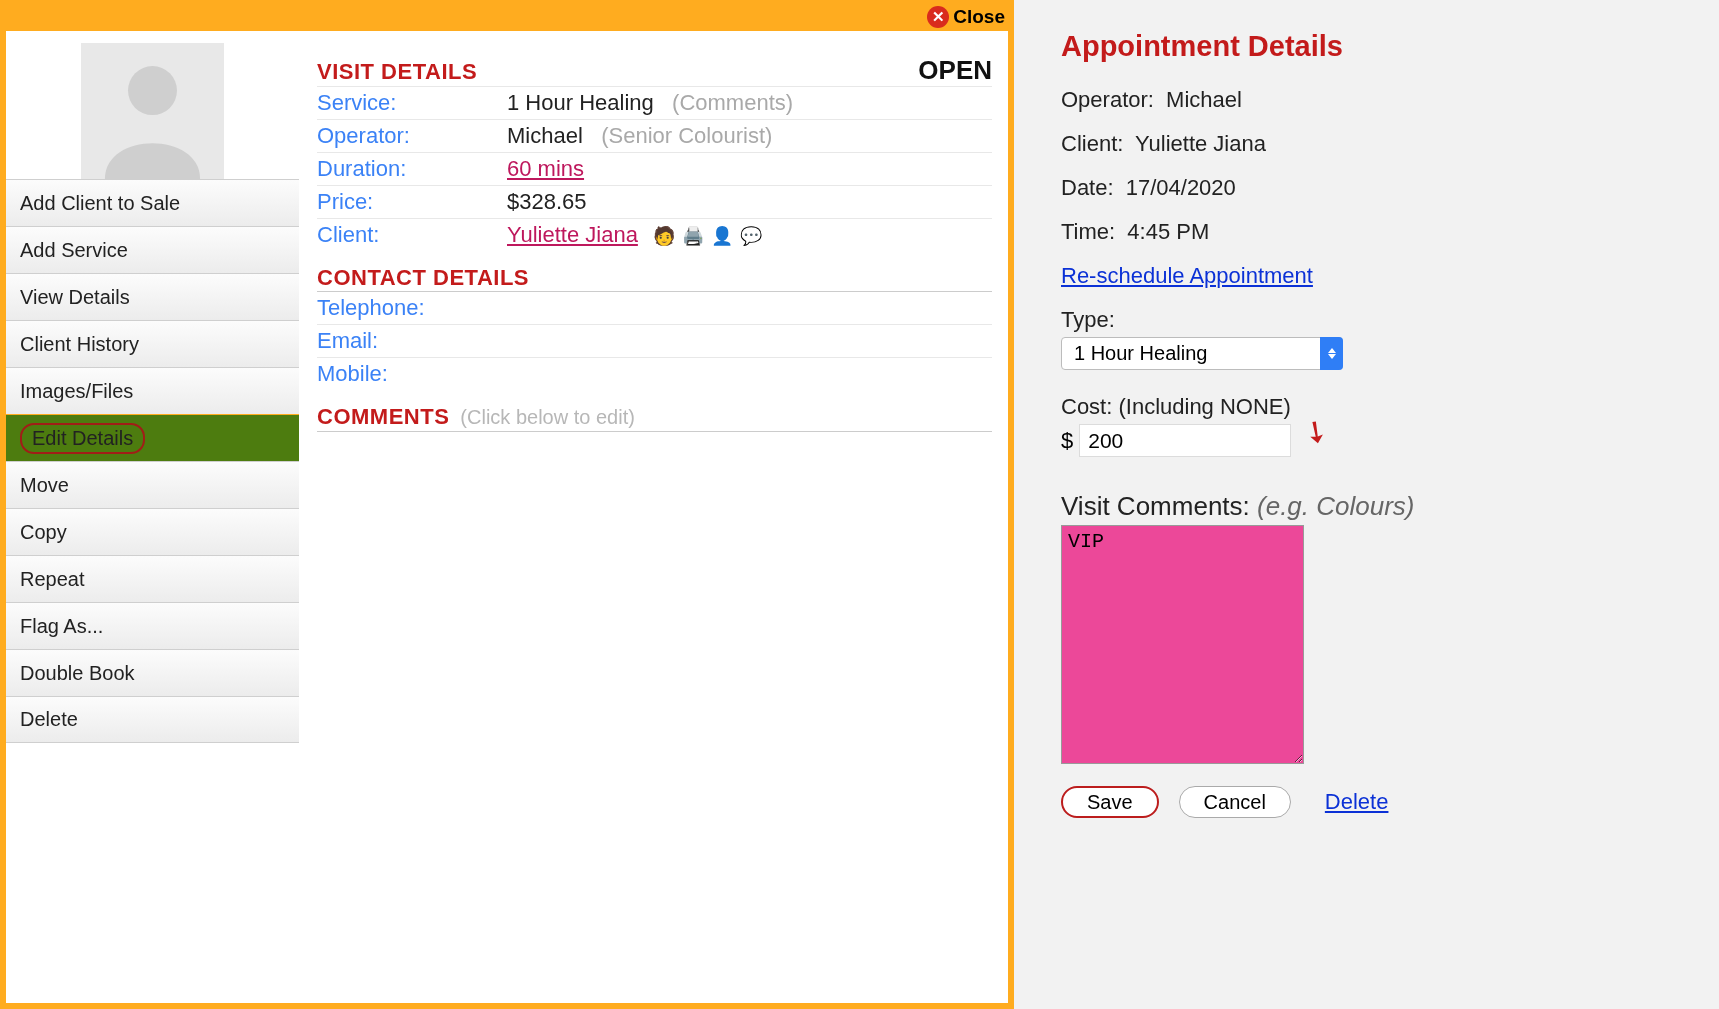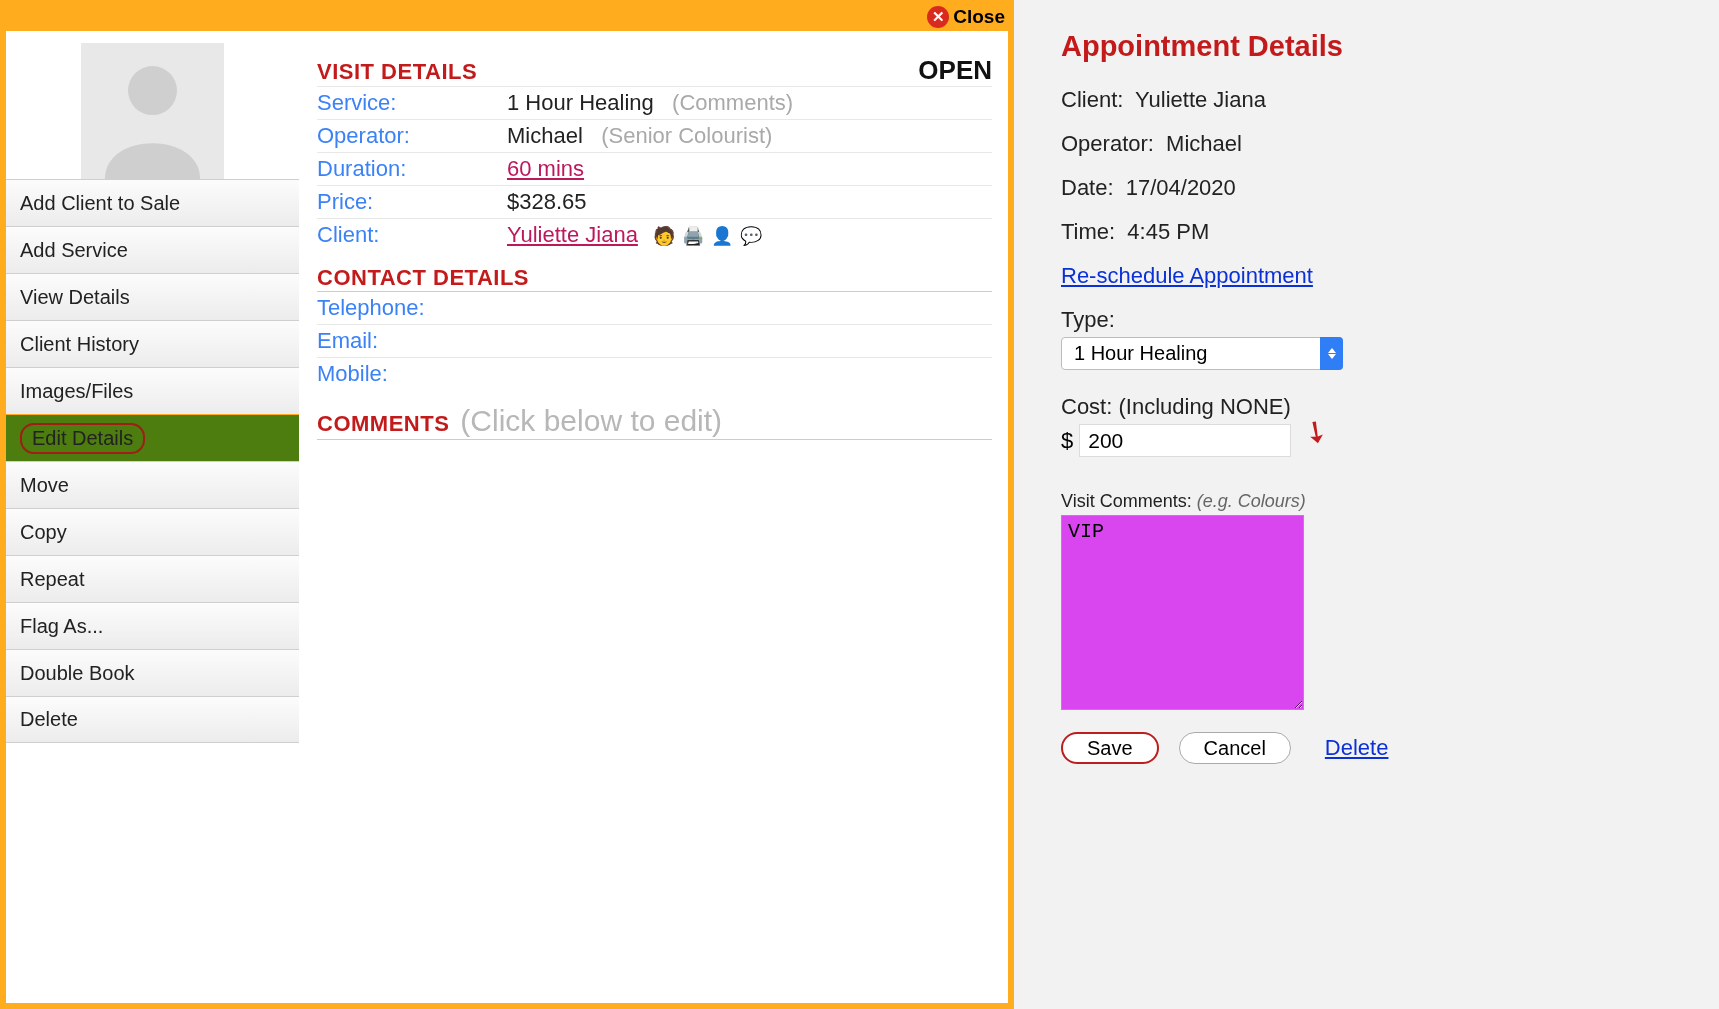--- a/index.html
+++ b/index.html
@@ -136,21 +136,21 @@
       width: 22px;
       height: 21px;
       display: inline-flex;
       align-items: center;
       justify-content: center;
       font-size: 18px;
       cursor: pointer;
     }
     .comments-hint {
       color: #b7b7b7;
-      font-size: 30px;
+      font-size: 20px;
       font-family: "Trebuchet MS", Helvetica, Arial, sans-serif;
       margin-left: 6px;
     }
     .section-block { margin-top: 14px; }
     .section-border-bottom { border-bottom: 1px solid #ccc; padding-bottom:1px; }
 
     
     .right-panel {
       flex: 1;
       background: #f2f2f2;
@@ -230,31 +230,31 @@
       font-size: 21px;
       padding: 0 8px;
     }
     .arrow-annot {
       position: absolute;
       color: #c31b1b;
       font-size: 30px;
       transform: rotate(35deg);
       pointer-events: none;
     }
-    .comments-label { font-size: 18px; margin-bottom: 3px; color:#222; }
+    .comments-label { font-size: 26px; margin-bottom: 3px; color:#222; }
     .comments-label .hint { font-style: italic; color: #666; }
     textarea.comments {
       width: 243px;
-      height: 195px;
+      height: 239px;
       border: 1px solid #999;
       font-family: "Courier New", monospace;
       font-size: 20px;
       padding: 4px 6px;
       resize: both;
-      background: #d946ef;
+      background: #ec4899;
       margin-bottom: 22px;
       display: block;
     }
     .btn-row { display: flex; align-items: center; gap: 20px; }
     .pill-btn {
       height: 32px;
       padding: 0 24px;
       border-radius: 16px;
       border: 1px solid #aaa;
       background: #fff;
@@ -400,26 +400,26 @@
         <span class="comments-hint">(Click below to edit)</span>
       </div>
     </div>
   </div>
 </div>
 
 <div class="right-panel">
   <h1>Appointment Details</h1>
 
   <div class="detail-line">
+    <span class="lbl">Operator:</span>
+    <span>Michael</span>
+  </div>
+  <div class="detail-line">
     <span class="lbl">Client:</span>
     <span>Yuliette Jiana</span>
-  </div>
-  <div class="detail-line">
-    <span class="lbl">Operator:</span>
-    <span>Michael</span>
   </div>
   <div class="detail-line">
     <span class="lbl">Date:</span>
     <span>17/04/2020</span>
   </div>
   <div class="detail-line">
     <span class="lbl">Time:</span>
     <span>4:45 PM</span>
   </div>
 

